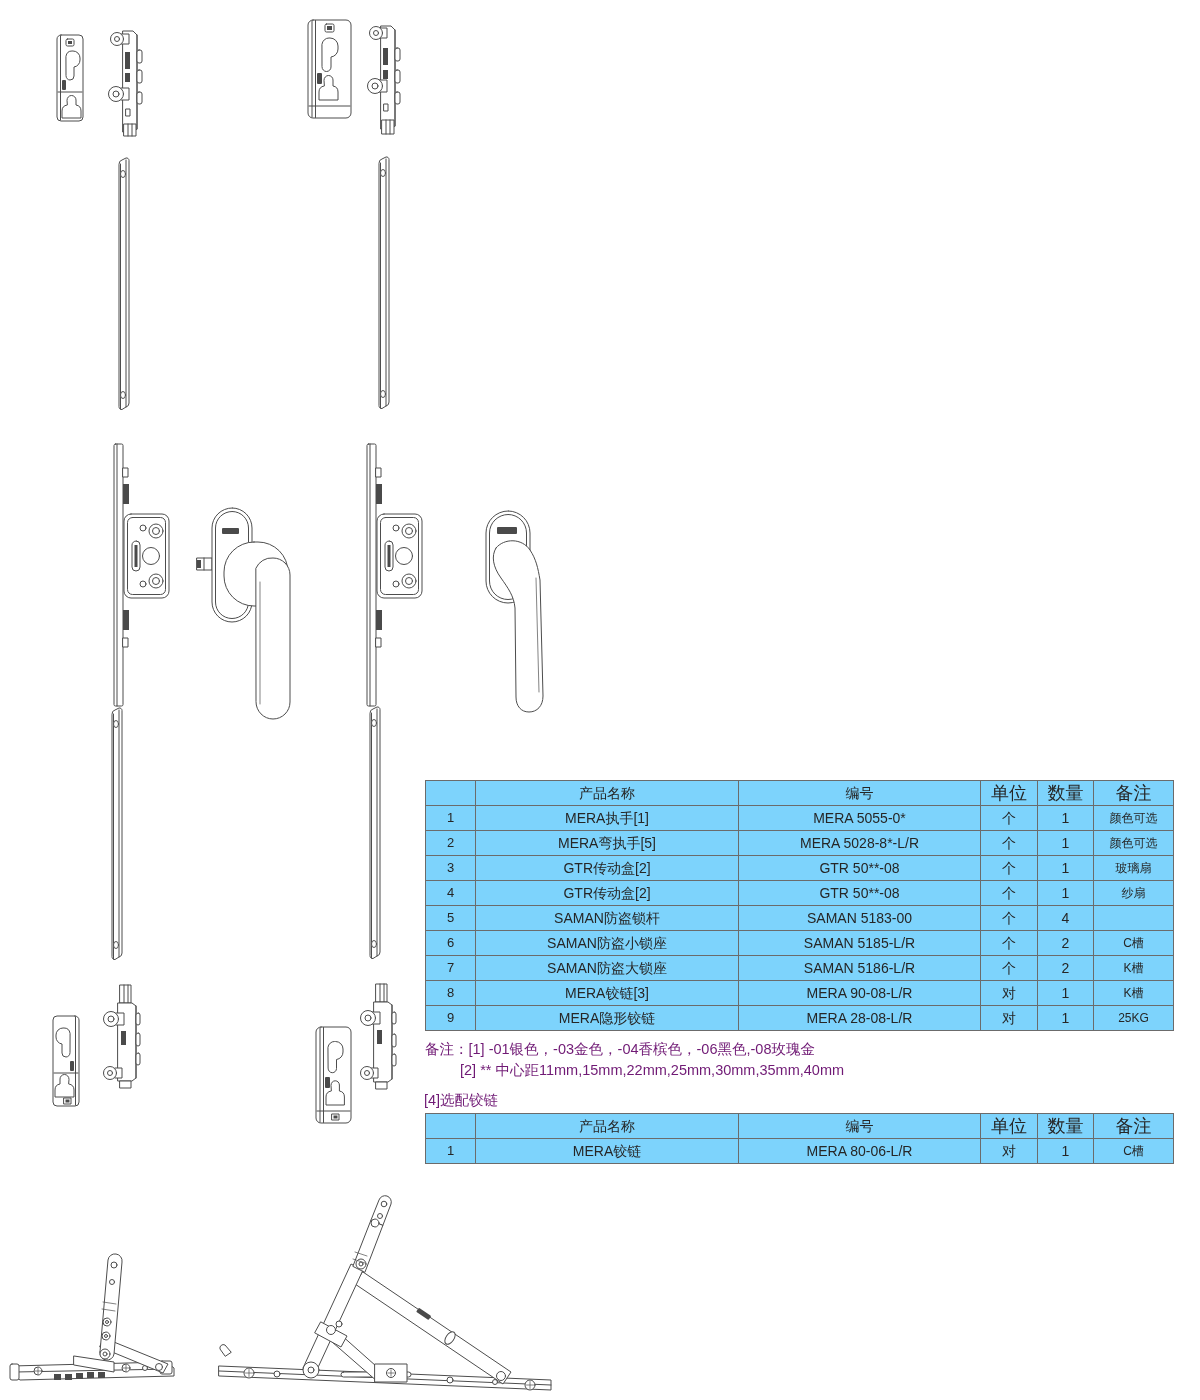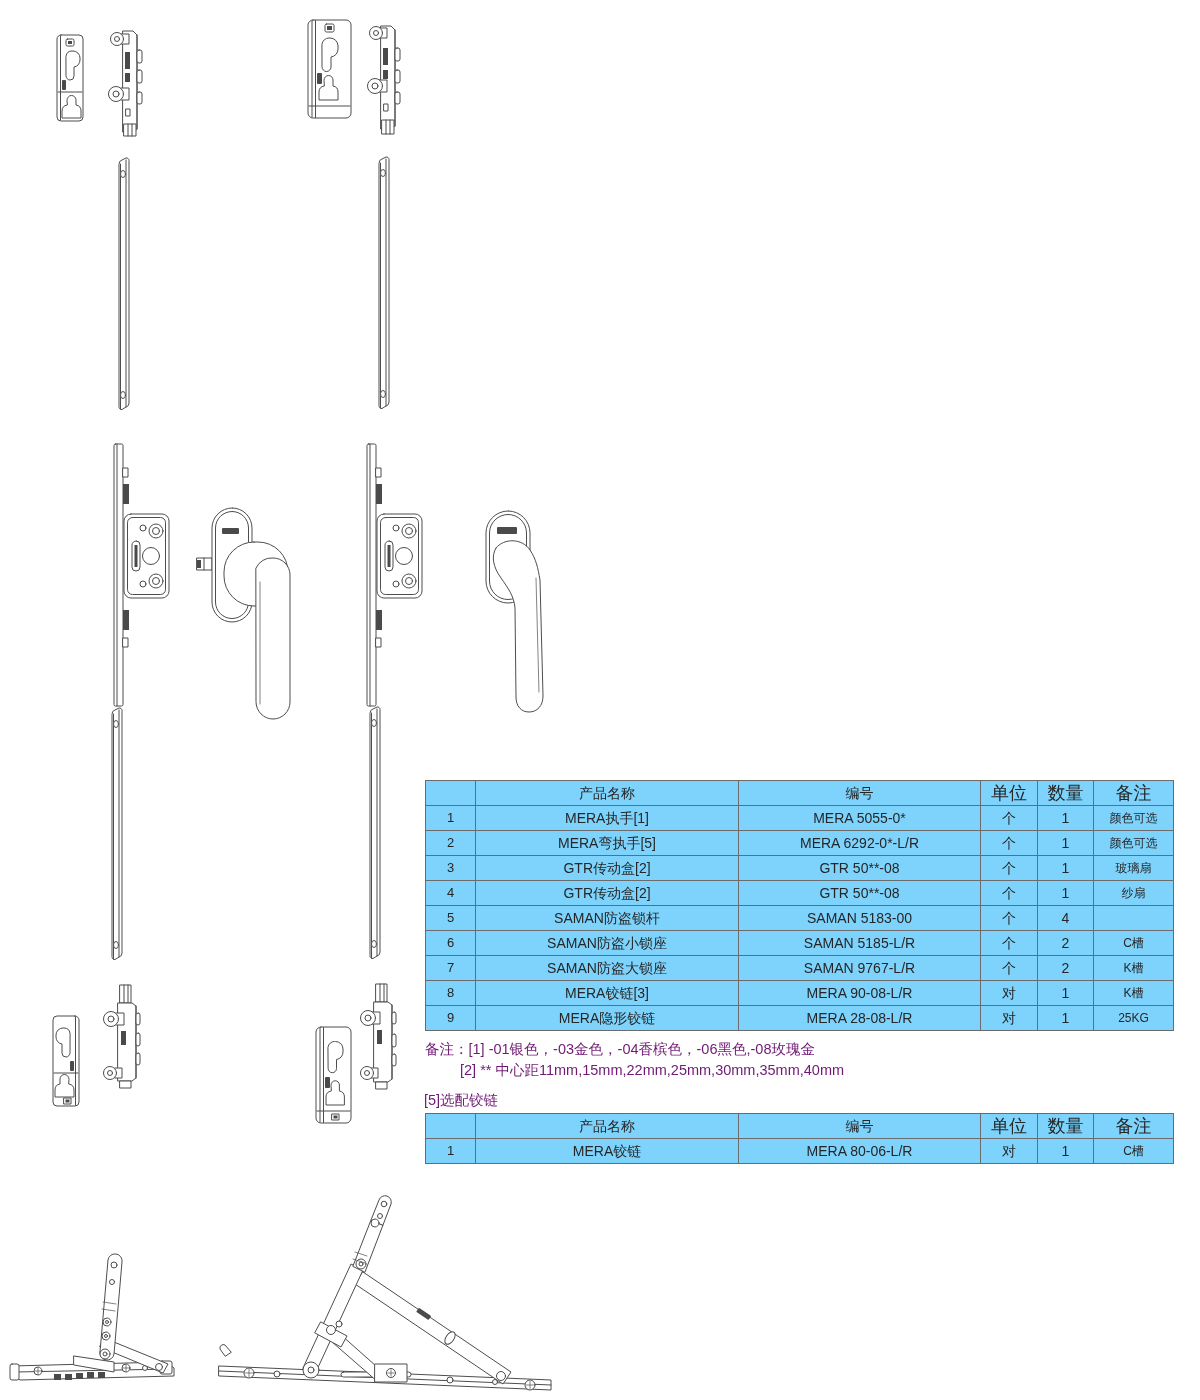--- a/index.html
+++ b/index.html
@@ -320,21 +320,21 @@
         <td class="c0">1</td>
         <td class="c1">MERA执手[1]</td>
         <td class="c2">MERA 5055-0*</td>
         <td class="c3">个</td>
         <td class="c4">1</td>
         <td class="c5">颜色可选</td>
       </tr>
       <tr>
         <td class="c0">2</td>
         <td class="c1">MERA弯执手[5]</td>
-        <td class="c2">MERA 6292-0*-L/R</td>
+        <td class="c2">MERA 5028-8*-L/R</td>
         <td class="c3">个</td>
         <td class="c4">1</td>
         <td class="c5">颜色可选</td>
       </tr>
       <tr>
         <td class="c0">3</td>
         <td class="c1">GTR传动盒[2]</td>
         <td class="c2">GTR 50**-08</td>
         <td class="c3">个</td>
         <td class="c4">1</td>
@@ -360,21 +360,21 @@
         <td class="c0">6</td>
         <td class="c1">SAMAN防盗小锁座</td>
         <td class="c2">SAMAN 5185-L/R</td>
         <td class="c3">个</td>
         <td class="c4">2</td>
         <td class="c5">C槽</td>
       </tr>
       <tr>
         <td class="c0">7</td>
         <td class="c1">SAMAN防盗大锁座</td>
-        <td class="c2">SAMAN 9767-L/R</td>
+        <td class="c2">SAMAN 5186-L/R</td>
         <td class="c3">个</td>
         <td class="c4">2</td>
         <td class="c5">K槽</td>
       </tr>
       <tr>
         <td class="c0">8</td>
         <td class="c1">MERA铰链[3]</td>
         <td class="c2">MERA 90-08-L/R</td>
         <td class="c3">对</td>
         <td class="c4">1</td>
@@ -387,21 +387,21 @@
         <td class="c3">对</td>
         <td class="c4">1</td>
         <td class="c5">25KG</td>
       </tr>
     </tbody>
   </table>
 
 <div class="note abs" style="left:425px;top:1040px">备注：[1] -01银色，-03金色，-04香槟色，-06黑色,-08玫瑰金</div>
 <div class="note abs" style="left:460px;top:1061px">[2] ** 中心距11mm,15mm,22mm,25mm,30mm,35mm,40mm</div>
 
-<div class="note abs" style="left:424px;top:1091px">[5]选配铰链</div>
+<div class="note abs" style="left:424px;top:1091px">[4]选配铰链</div>
 
 <table class="parts abs" style="left:425px;top:1113px">
     <tbody>
       <tr>
         <th class="c0"></th>
         <th class="c1">产品名称</th>
         <th class="c2">编号</th>
         <th class="c3">单位</th>
         <th class="c4">数量</th>
         <th class="c5">备注</th>

